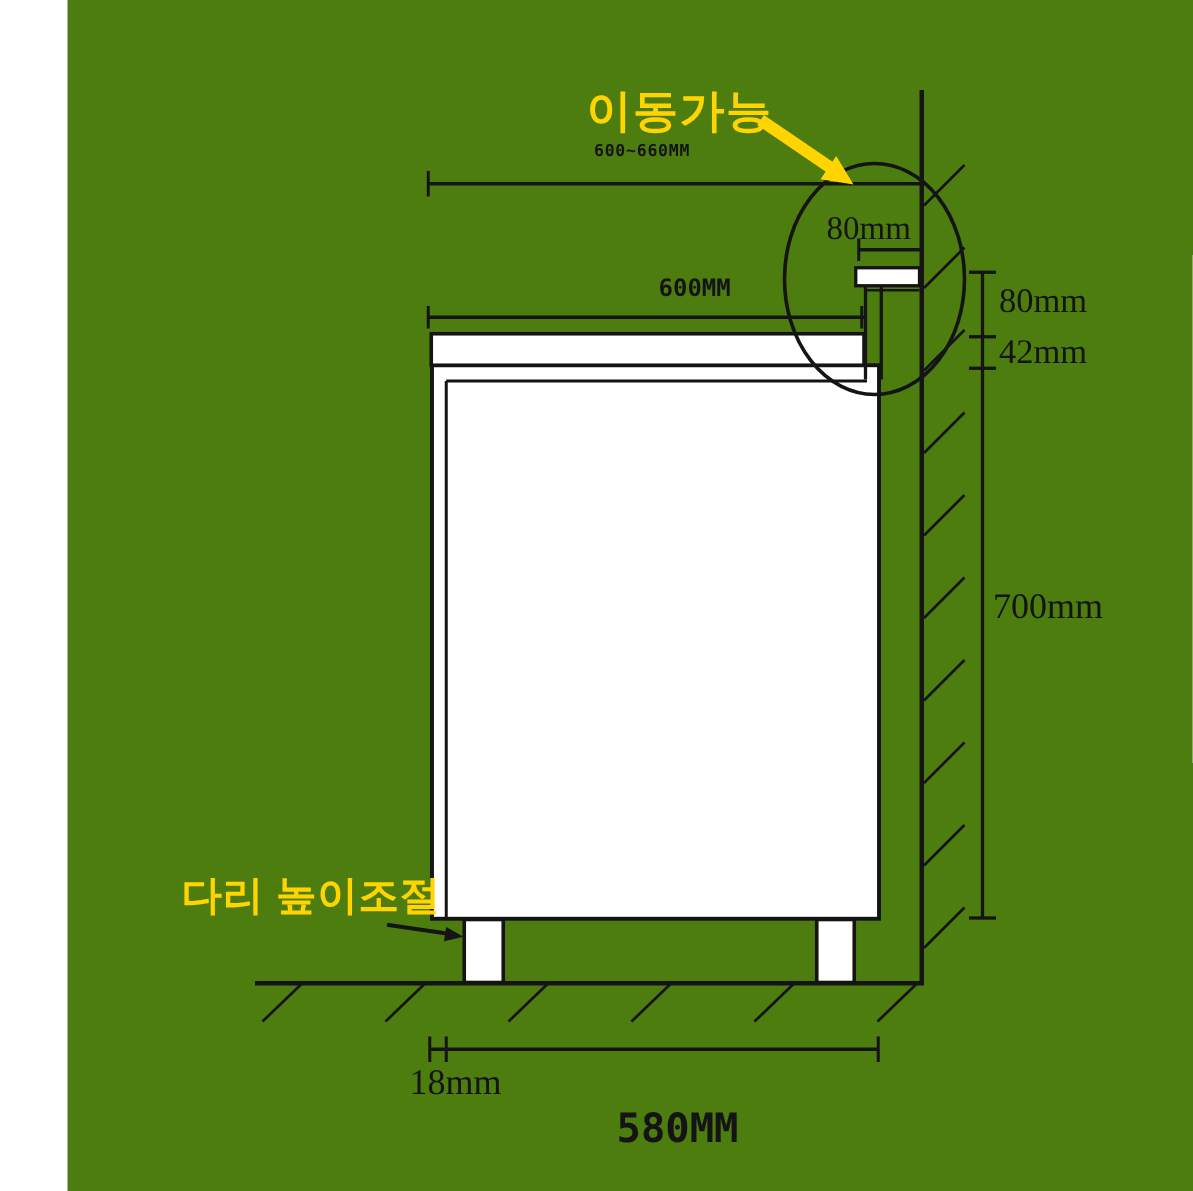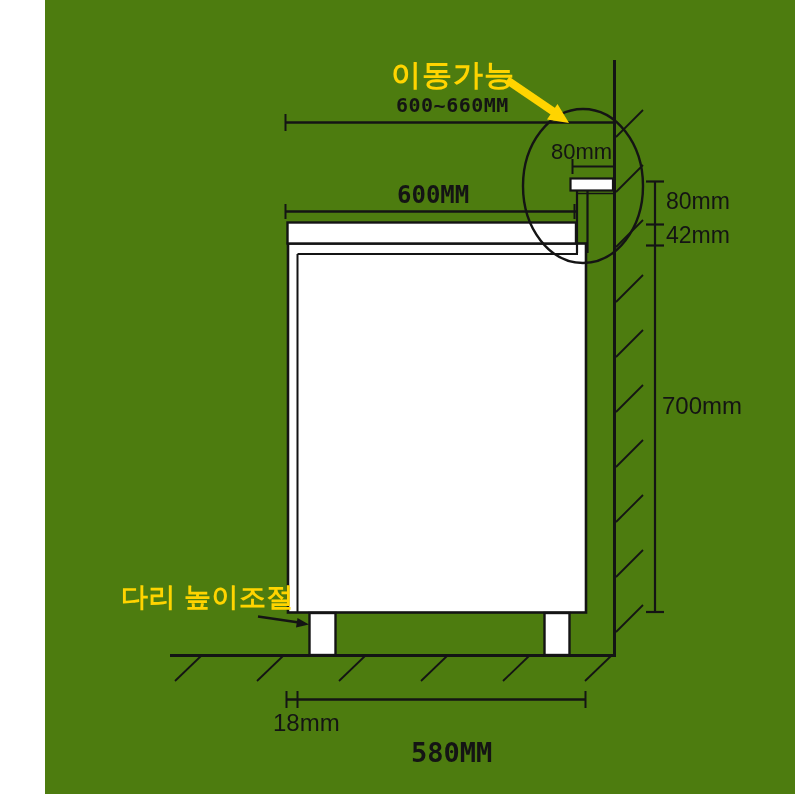--- a/index.html
+++ b/index.html
@@ -3,24 +3,24 @@
 <meta charset="utf-8">
 <style>
   html,body{margin:0;padding:0;background:#ffffff;}
   .canvas{
     position:relative;width:795px;height:794px;background:#4d7c0f;overflow:hidden;
     font-family:"Liberation Sans", sans-serif;color:#141414;margin-left:45px;
   }
   .canvas svg{position:absolute;left:0;top:0;}
   .lbl{position:absolute;white-space:nowrap;line-height:1.08;color:#141414;}
   .lbl-mono{font-family:"DejaVu Sans Mono", monospace;font-weight:bold;}
-  .lbl-sans{font-family:Liberation Sans, sans-serif;font-weight:400;}
+  .lbl-sans{font-family:Liberation Serif, serif;font-weight:400;}
   .lbl-kor{font-family:"Liberation Sans", sans-serif;font-weight:bold;color:#ffd400;}
-  .t-overall{left:351px;top:95px;font-size:20px;letter-spacing:0.5px;}
-  .t-tabletop{left:352px;top:183px;font-size:24px;}
+  .t-overall{left:351px;top:95px;font-size:11px;letter-spacing:0.5px;}
+  .t-tabletop{left:394px;top:183px;font-size:16px;}
   .t-rail-w{left:506px;top:140px;font-size:22px;}
   .t-r80{left:621px;top:189px;font-size:23px;}
   .t-r42{left:621px;top:223px;font-size:23px;}
   .t-r700{left:617px;top:393px;font-size:24px;}
   .t-side{left:344px;top:390px;font-size:55px;font-weight:400;letter-spacing:2px;}
   .t-18{left:228px;top:710px;font-size:24px;}
   .t-580{left:366px;top:738px;font-size:27px;}
   .t-move{left:346px;top:59px;font-size:30px;letter-spacing:1px;}
   .t-legadj{left:76px;top:579px;font-size:27px;line-height:37px;letter-spacing:0.5px;}
 </style>

